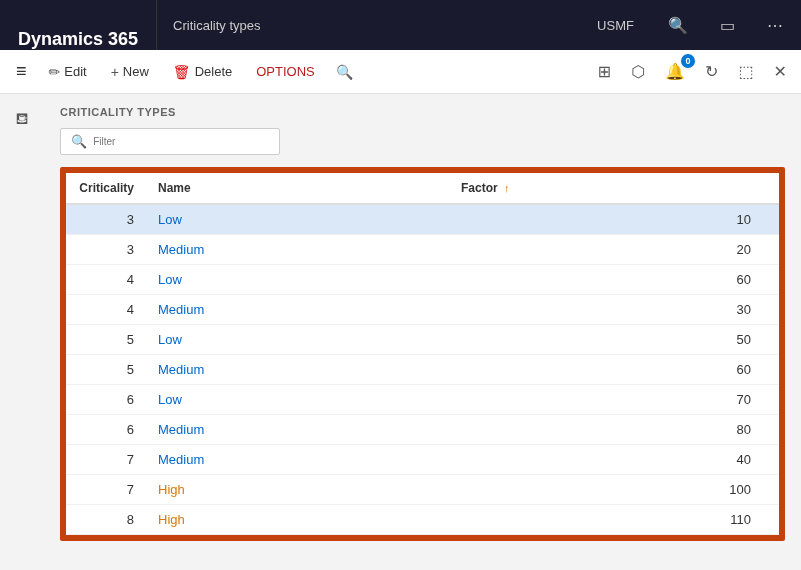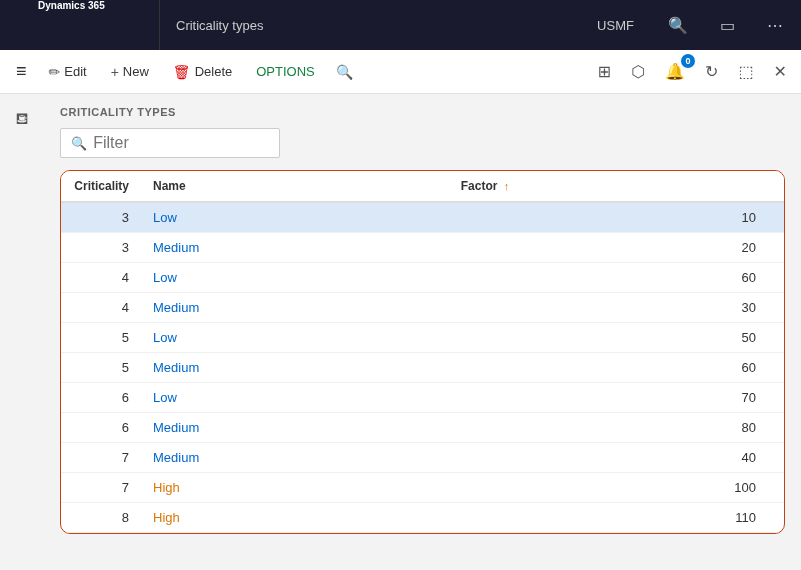--- a/index.html
+++ b/index.html
@@ -11,27 +11,26 @@
       align-items: center;
       height: 50px;
       background: #1a1a2e;
       color: white;
     }
     .top-bar-dynamics {
       background: #1a1a2e;
       padding: 0 18px;
       height: 100%;
       display: flex;
-      align-items: flex-start;
-      font-size: 10px;
+      align-items: flex-end;
+      font-size: 18px;
       font-weight: 600;
       color: white;
       border-right: 1px solid #333;
       min-width: 140px;
-      margin-left: 20px;
     }
     .top-bar-title {
       background: #000;
       padding: 0 20px;
       height: 100%;
       display: flex;
       align-items: center;
       font-size: 15px;
       color: white;
       min-width: 270px;
@@ -95,21 +94,21 @@
       border: none;
       cursor: pointer;
       color: #333;
       font-size: 13px;
       border-radius: 2px;
     }
     .toolbar-btn .icon { font-size: 14px; }
     .toolbar-btn.edit-btn .icon { color: #555; }
     .toolbar-btn.new-btn .icon { color: #555; }
     .toolbar-btn.delete-btn .icon { color: #d00; }
-    .toolbar-btn.options-btn { color: #15803d; align-items: center; }
+    .toolbar-btn.options-btn { color: #b91c1c; align-items: center; }
     .toolbar-search {
       margin-left: 8px;
       display: flex;
       align-items: center;
       gap: 4px;
       color: #888;
     }
     .toolbar-search-icon { font-size: 14px; }
     .toolbar-right {
       margin-left: auto;
@@ -184,30 +183,30 @@
       border-radius: 2px;
       padding: 5px 10px;
       width: 220px;
       margin-bottom: 12px;
       gap: 6px;
     }
     .filter-box-icon { color: #888; font-size: 13px; }
     .filter-box-input {
       border: none;
       outline: none;
-      font-size: 16px;
+      font-size: 10px;
       color: #888;
       width: 100%;
     }
 
     
     .table-wrapper {
       background: white;
-      border: 1px solid #c2410c;
-      border-radius: 10px;
+      border: 6px solid #c2410c;
+      border-radius: 2px;
       overflow: hidden;
     }
     table {
       width: 100%;
       border-collapse: collapse;
     }
     thead tr {
       background: #fff;
       border-bottom: 2px solid #ddd;
     }

